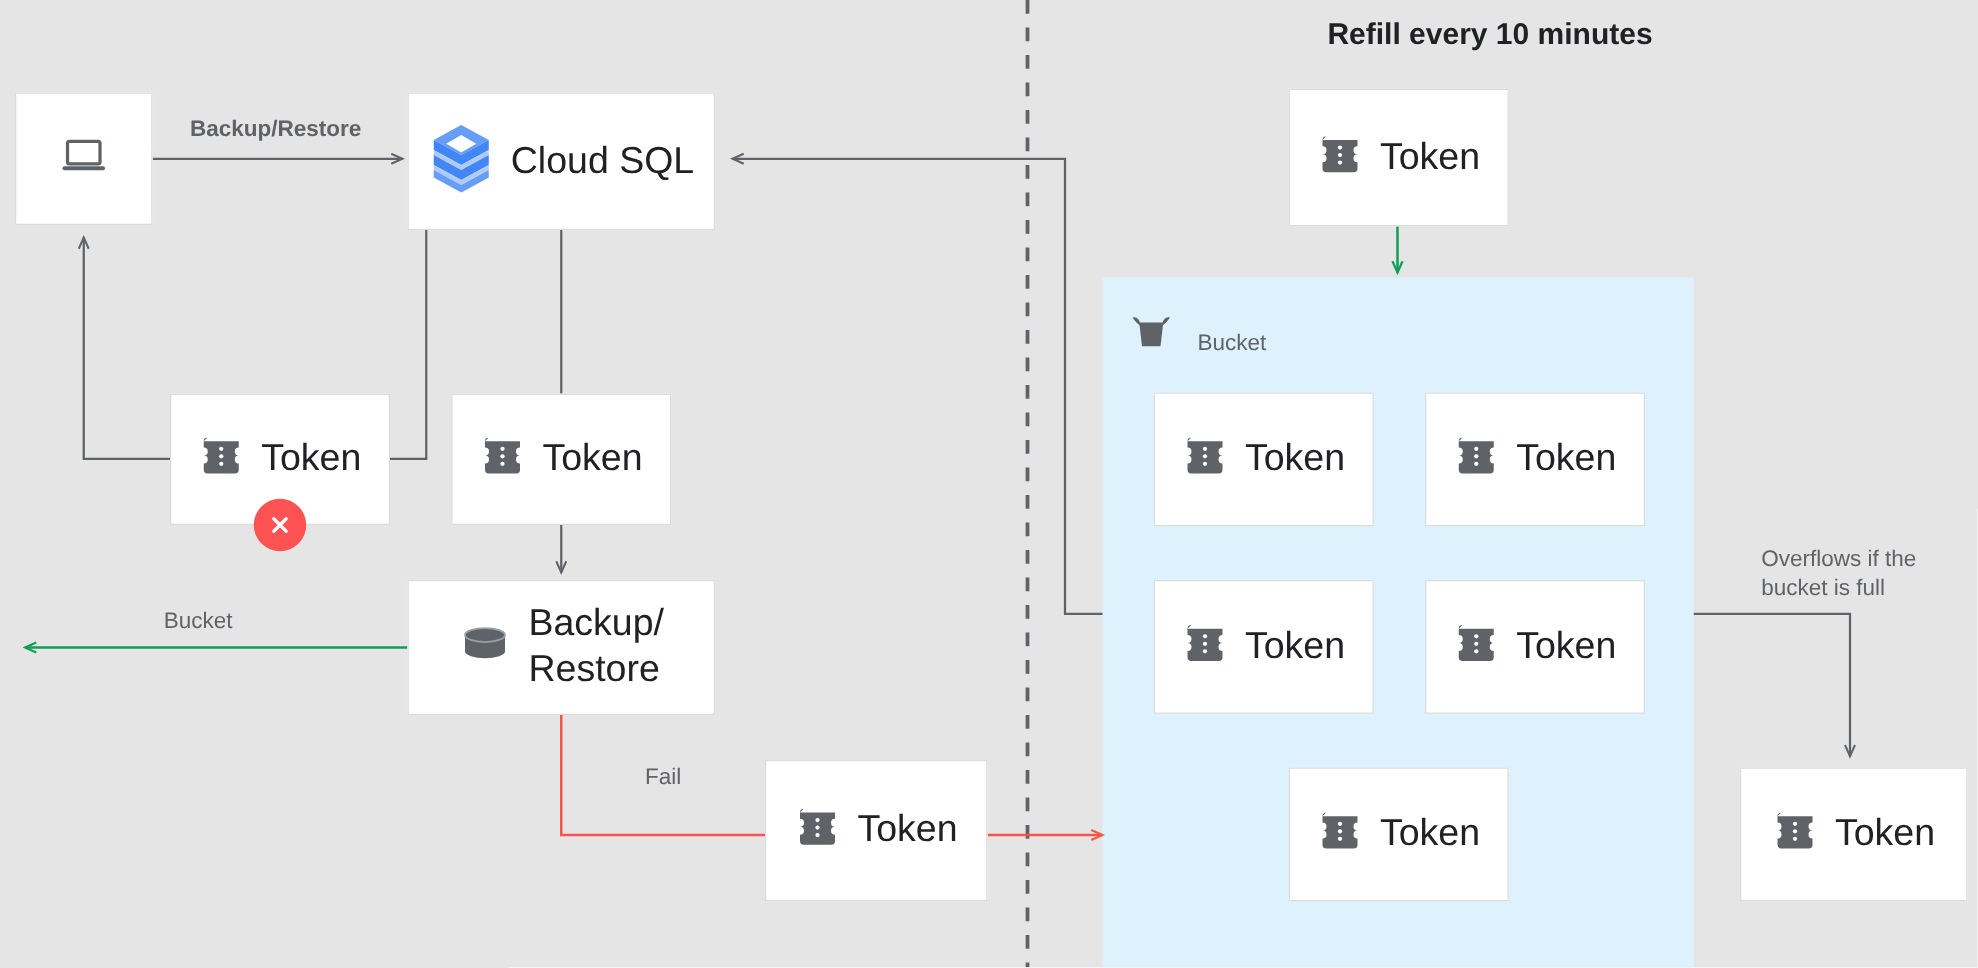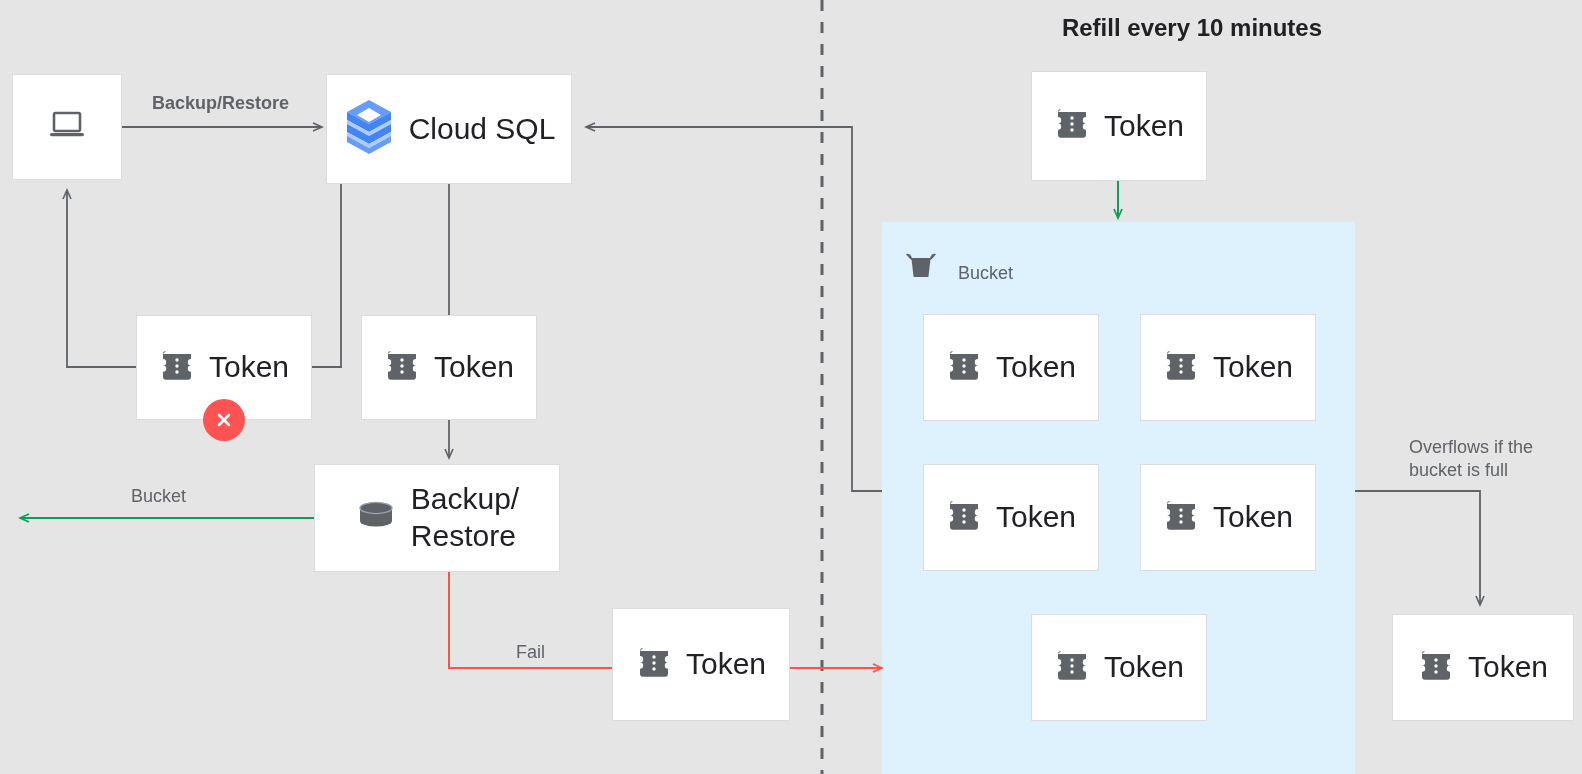--- a/index.html
+++ b/index.html
@@ -187,21 +187,21 @@
                    v0 a3.2,3.2 0 0 0 0,-6.4 v-5 a3,3 0 0 1 3,-3 z" fill="#5f6368"></path>
           <circle cx="18" cy="9" r="1.7" fill="#ffffff"></circle>
           <circle cx="18" cy="15" r="1.7" fill="#ffffff"></circle>
           <circle cx="18" cy="21" r="1.7" fill="#ffffff"></circle>
         </svg>
       </span>
       <span class="node-label">Token</span>
     </div>
   </div>
 
-  <div class="node" style="left:314px; top:464px; width:246px; height:108px;">
+  <div class="node" style="left:326px; top:464px; width:246px; height:108px;">
     <div class="node-inner">
       <span class="icon">
         <svg width="42" height="34" viewBox="0 0 42 34">
           <ellipse cx="21" cy="9" rx="16" ry="5.6" fill="#5f6368"></ellipse>
           <rect x="5" y="9" width="32" height="13" fill="#5f6368"></rect>
           <ellipse cx="21" cy="22" rx="16" ry="5.6" fill="#5f6368"></ellipse>
           <ellipse cx="21" cy="9" rx="16" ry="5.6" fill="none" stroke="#9aa0a6" stroke-width="1.4"></ellipse>
         </svg>
       </span>
       <span class="node-label">Backup/
@@ -222,21 +222,21 @@
         </svg>
       </span>
       <span class="node-label">Token</span>
     </div>
   </div>
 
   <div class="edge-label" style="left:152px; top:92px;font-weight:bold;">Backup/Restore</div>
 
   <div class="edge-label" style="left:131px; top:485px;">Bucket</div>
 
-  <div class="edge-label" style="left:516px; top:641px;">Fail</div>
+  <div class="edge-label" style="left:516px; top:610px;">Fail</div>
 
   <div class="edge-label" style="left:1409px; top:436px; width:180px; white-space:pre-line;">Overflows if the
 bucket is full</div>
 
   <div class="node" style="left:1031px; top:71px; width:176px; height:110px;">
     <div class="node-inner">
       <span class="icon">
         <svg width="36" height="30" viewBox="0 0 36 30">
           <path d="M4,3 h28 a0,0 0 0 1 0,0 v5 a3.2,3.2 0 0 0 0,6.4 v0 a3.2,3.2 0 0 0 0,6.4 v5
                    a3,3 0 0 1 -3,3 h-22 a3,3 0 0 1 -3,-3 v-5 a3.2,3.2 0 0 0 0,-6.4

